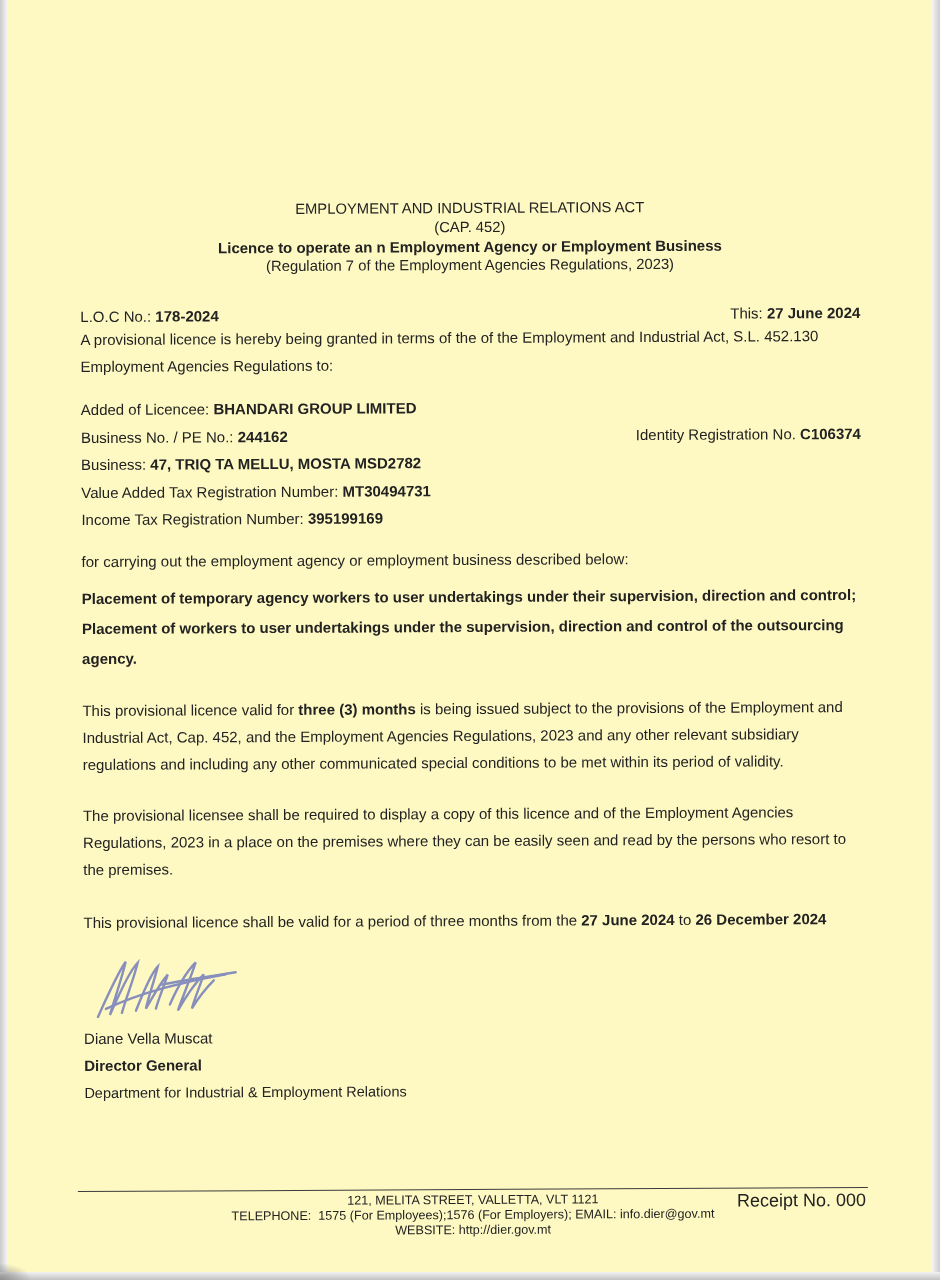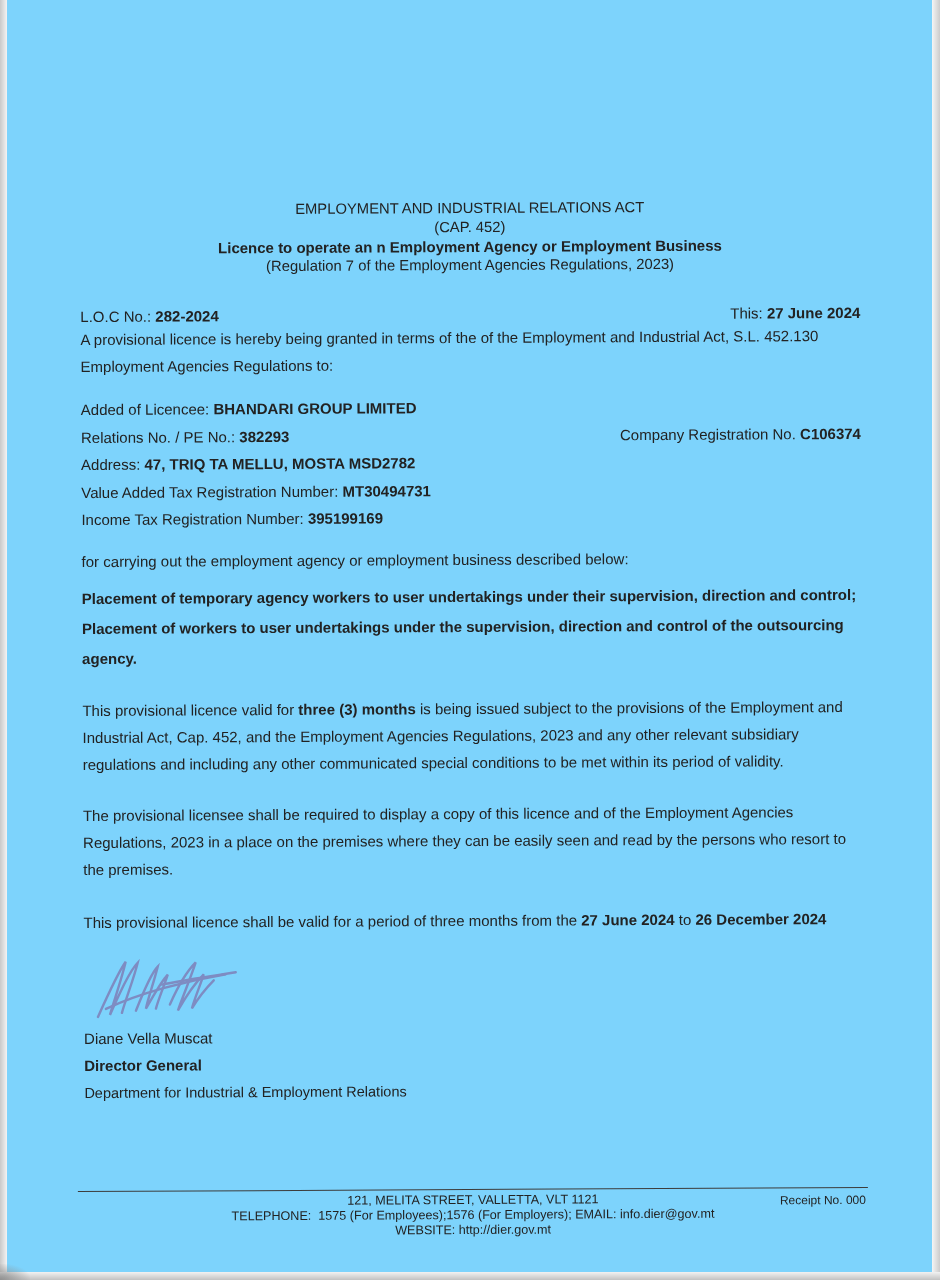--- a/index.html
+++ b/index.html
@@ -2,21 +2,21 @@
 <html><head>
 <meta charset="utf-8">
 <style>
   html,body{margin:0;padding:0;}
   body{
     width:940px;height:1280px;position:relative;overflow:hidden;
     background:#ffffff;
     font-family:"Liberation Sans","DejaVu Sans",sans-serif;
     color:#222222;
   }
-  .photo{position:absolute;inset:0;background:#7dd3fc;}
+  .photo{position:absolute;inset:0;background:#fef9c3;}
   .edge-left{position:absolute;left:0;top:0;bottom:0;width:7px;
     background:linear-gradient(to right,#c9c9c9,#f3f3f3);}
   .edge-right{position:absolute;right:0;top:0;bottom:0;width:8px;
     background:linear-gradient(to left,#cccccc,#f5f5f5);}
   .edge-bottom{position:absolute;left:0;right:0;bottom:0;height:8px;
     background:linear-gradient(to top,#c2c2c2,#f2f2f2);}
   .corner-bl{position:absolute;left:0;bottom:0;width:30px;height:16px;
     background:radial-gradient(ellipse at left bottom,#909090,rgba(255,255,255,0) 75%);}
   .tilt{position:absolute;inset:0;transform:rotate(-0.3deg);transform-origin:50% 50%;}
   .doc{position:absolute;left:82px;top:0;width:780px;font-size:15px;}
@@ -43,53 +43,53 @@
 
   .sig-box{margin-top:17px;margin-left:8px;width:150px;height:72px;}
   .sig-name{margin-top:5px;line-height:18px;}
   .sig-title{margin-top:9px;font-weight:bold;line-height:18px;}
   .sig-dept{margin-top:9px;font-size:14.5px;line-height:18px;}
 
   .footer{position:absolute;left:75px;top:1189px;width:790px;
     border-top:1.4px solid #3c3c3c;padding-top:3px;text-align:center;
     font-size:12.6px;line-height:14.8px;}
   .footer div{white-space:pre-wrap;}
-  .receipt{position:absolute;right:2px;top:5px;font-size:12px;}
+  .receipt{position:absolute;right:2px;top:5px;font-size:18px;}
 </style>
 </head>
 <body>
 
 <div class="photo">
   <div class="tilt">
     <div class="doc">
 
       <div class="title-block">
         <div>EMPLOYMENT AND INDUSTRIAL RELATIONS ACT</div>
         <div>(CAP. 452)</div>
         <div class="bold">Licence to operate an n Employment Agency or Employment Business</div>
         <div>(Regulation 7 of the Employment Agencies Regulations, 2023)</div>
       </div>
 
       <div class="loc-row">
-        <div><span>L.O.C No.: </span><b>282-2024</b></div>
+        <div><span>L.O.C No.: </span><b>178-2024</b></div>
         <div><span>This: </span><b>27 June 2024</b></div>
       </div>
 
       <p class="para intro">A provisional licence is hereby being granted in terms of the of the Employment and Industrial Act, S.L. 452.130 Employment Agencies Regulations to:</p>
 
       <div class="details">
         <div class="detail-row">
           <div><span>Added of Licencee: </span><b>BHANDARI GROUP LIMITED</b></div>
         </div>
         <div class="detail-row">
-          <div><span>Relations No. / PE No.: </span><b>382293</b></div>
-          <div><span>Company Registration No. </span><b>C106374</b></div>
+          <div><span>Business No. / PE No.: </span><b>244162</b></div>
+          <div><span>Identity Registration No. </span><b>C106374</b></div>
         </div>
         <div class="detail-row">
-          <div><span>Address: </span><b>47, TRIQ TA MELLU, MOSTA MSD2782</b></div>
+          <div><span>Business: </span><b>47, TRIQ TA MELLU, MOSTA MSD2782</b></div>
         </div>
         <div class="detail-row">
           <div><span>Value Added Tax Registration Number: </span><b>MT30494731</b></div>
         </div>
         <div class="detail-row">
           <div><span>Income Tax Registration Number: </span><b>395199169</b></div>
         </div>
       </div>
 
       <div class="carrying">for carrying out the employment agency or employment business described below:</div>

